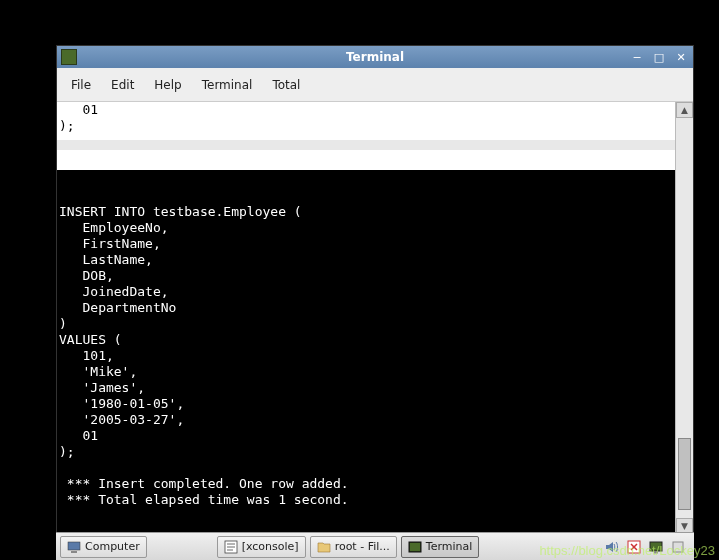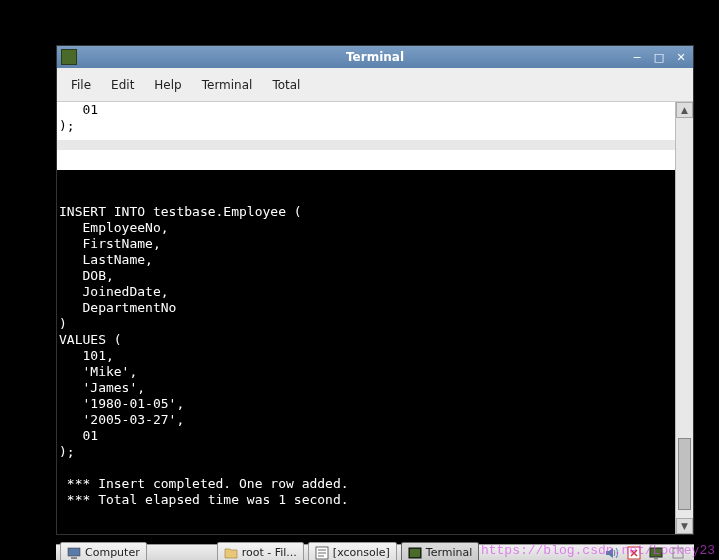--- a/index.html
+++ b/index.html
@@ -128,21 +128,21 @@
   position: absolute;
   top: 80%; left: 2px; right: 2px;
   height: 18%;
   background: #c0c0c0;
   border: 1px solid #888;
   cursor: pointer;
 }
 .taskbar {
   position: absolute;
   left: 56px; bottom: 0;
-  width: 638px; height: 16px;
+  width: 638px; height: 28px;
   background: linear-gradient(#f0f0f0, #d8d8d8);
   border-top: 1px solid #999;
   display: flex;
   align-items: center;
   padding: 0 4px;
   gap: 4px;
 }
 .task-btn {
   height: 22px;
   background: linear-gradient(#f4f4f4, #dcdcdc);
@@ -176,23 +176,23 @@
 .tray-ico {
   width: 16px; height: 16px;
   display: flex;
   align-items: center;
   justify-content: center;
 }
 .watermark {
   position: absolute;
   right: 4px;
   bottom: 2px;
-  color: #d946ef;
+  color: #bef264;
   font-size: 13px;
-  font-family: Liberation Mono, monospace;
+  font-family: Liberation Sans, sans-serif;
   opacity: 0.65;
 }
 </style>
 </head>
 <body>
 
 <div class="window">
   <div class="titlebar">
     <div class="titlebar-icon"></div>
     <div class="titlebar-title">Terminal</div>
@@ -253,33 +253,33 @@
           <rect x="1" y="2" width="12" height="8" fill="#5a7aa8" stroke="#333" stroke-width="0.5"></rect>
           <rect x="4" y="11" width="6" height="2" fill="#888"></rect>
         </svg>
     </span>
     <span>Computer</span>
   </div>
   <div style="width:62px"></div>
   <div class="task-btn">
     <span class="ico">
       <svg width="14" height="14" viewBox="0 0 14 14">
-          <path d="M1 3h5l1 1h6v8H1z" fill="#e8c878" stroke="#a07838" stroke-width="0.6"></path>
+          <rect x="1" y="1" width="12" height="12" fill="#fff" stroke="#444" stroke-width="0.8"></rect>
+          <path d="M3 4h8M3 7h8M3 10h6" stroke="#444" stroke-width="0.8"></path>
         </svg>
     </span>
-    <span>root - Fil...</span>
+    <span>[xconsole]</span>
   </div>
   <div class="task-btn">
     <span class="ico">
       <svg width="14" height="14" viewBox="0 0 14 14">
-          <rect x="1" y="1" width="12" height="12" fill="#fff" stroke="#444" stroke-width="0.8"></rect>
-          <path d="M3 4h8M3 7h8M3 10h6" stroke="#444" stroke-width="0.8"></path>
+          <path d="M1 3h5l1 1h6v8H1z" fill="#e8c878" stroke="#a07838" stroke-width="0.6"></path>
         </svg>
     </span>
-    <span>[xconsole]</span>
+    <span>root - Fil...</span>
   </div>
   <div class="task-btn active">
     <span class="ico">
       <svg width="14" height="14" viewBox="0 0 14 14">
           <rect x="1" y="2" width="12" height="10" fill="#2a3a1a" stroke="#111"></rect>
           <rect x="2" y="3" width="10" height="8" fill="#4a6a2a"></rect>
         </svg>
     </span>
     <span>Terminal</span>
   </div>

